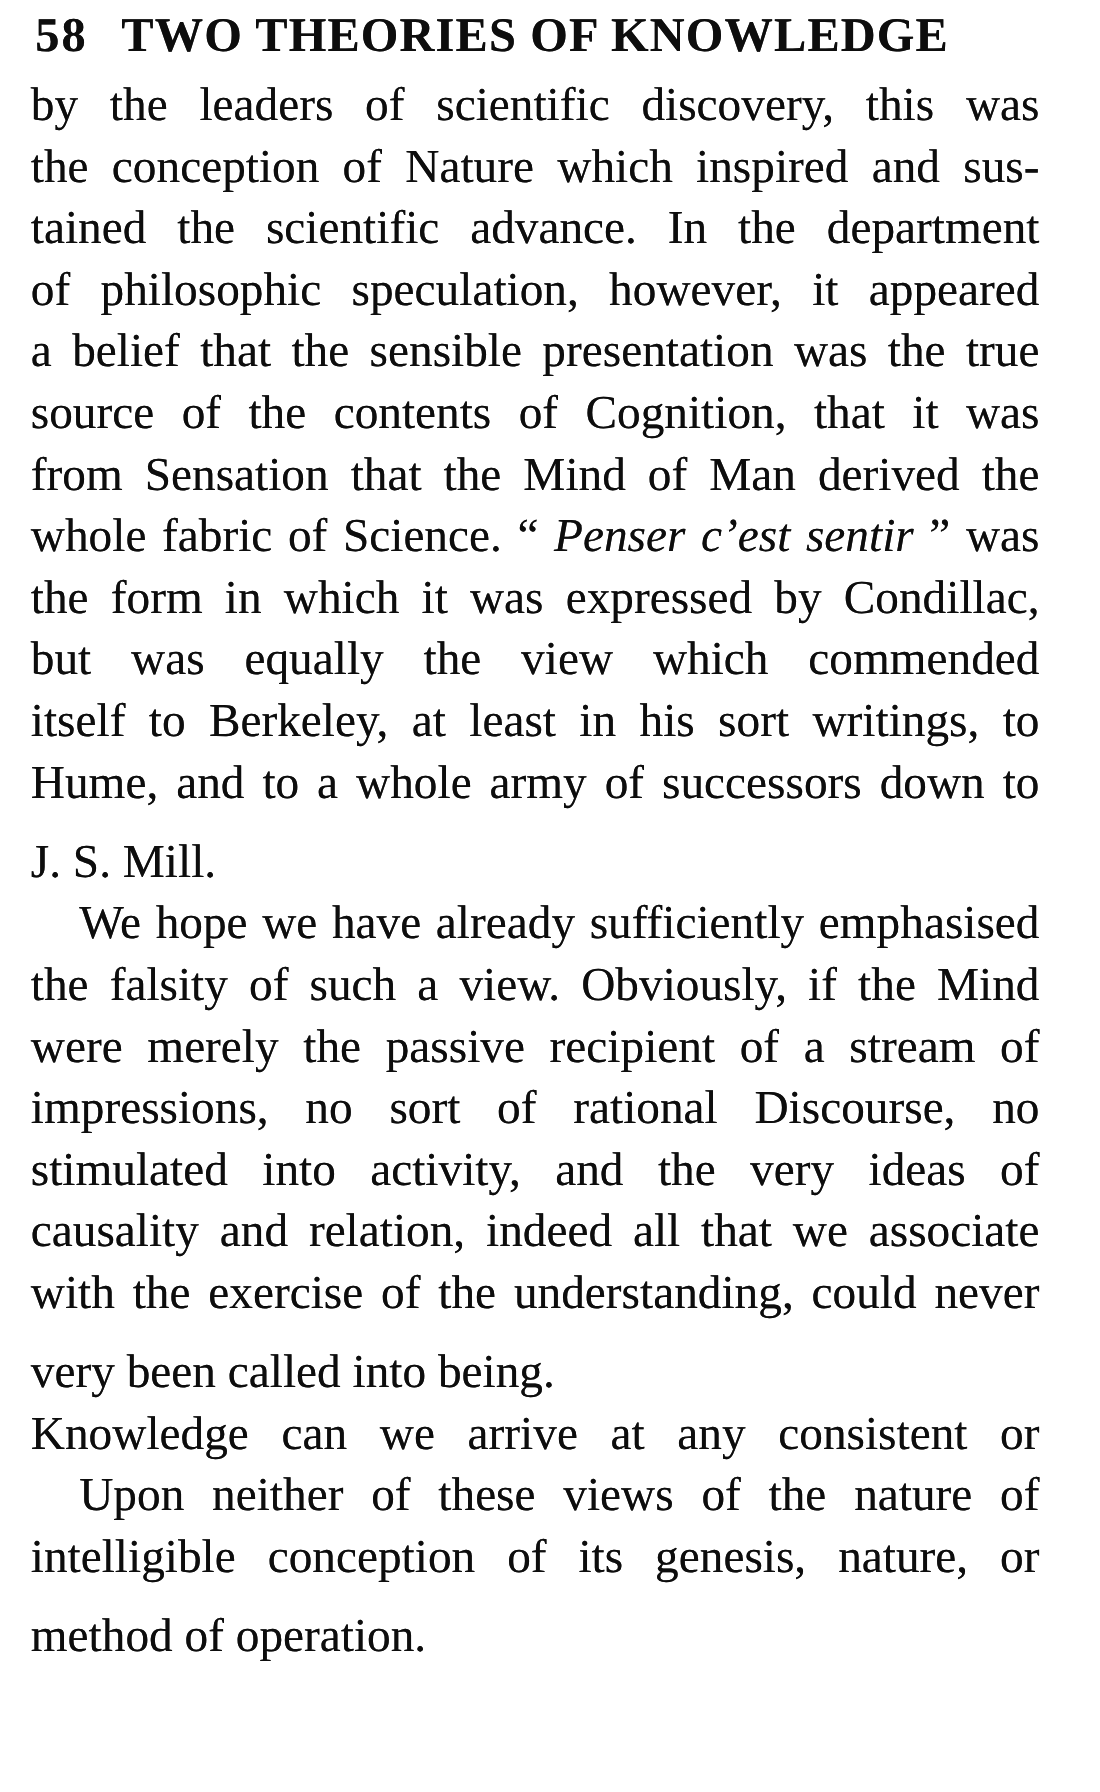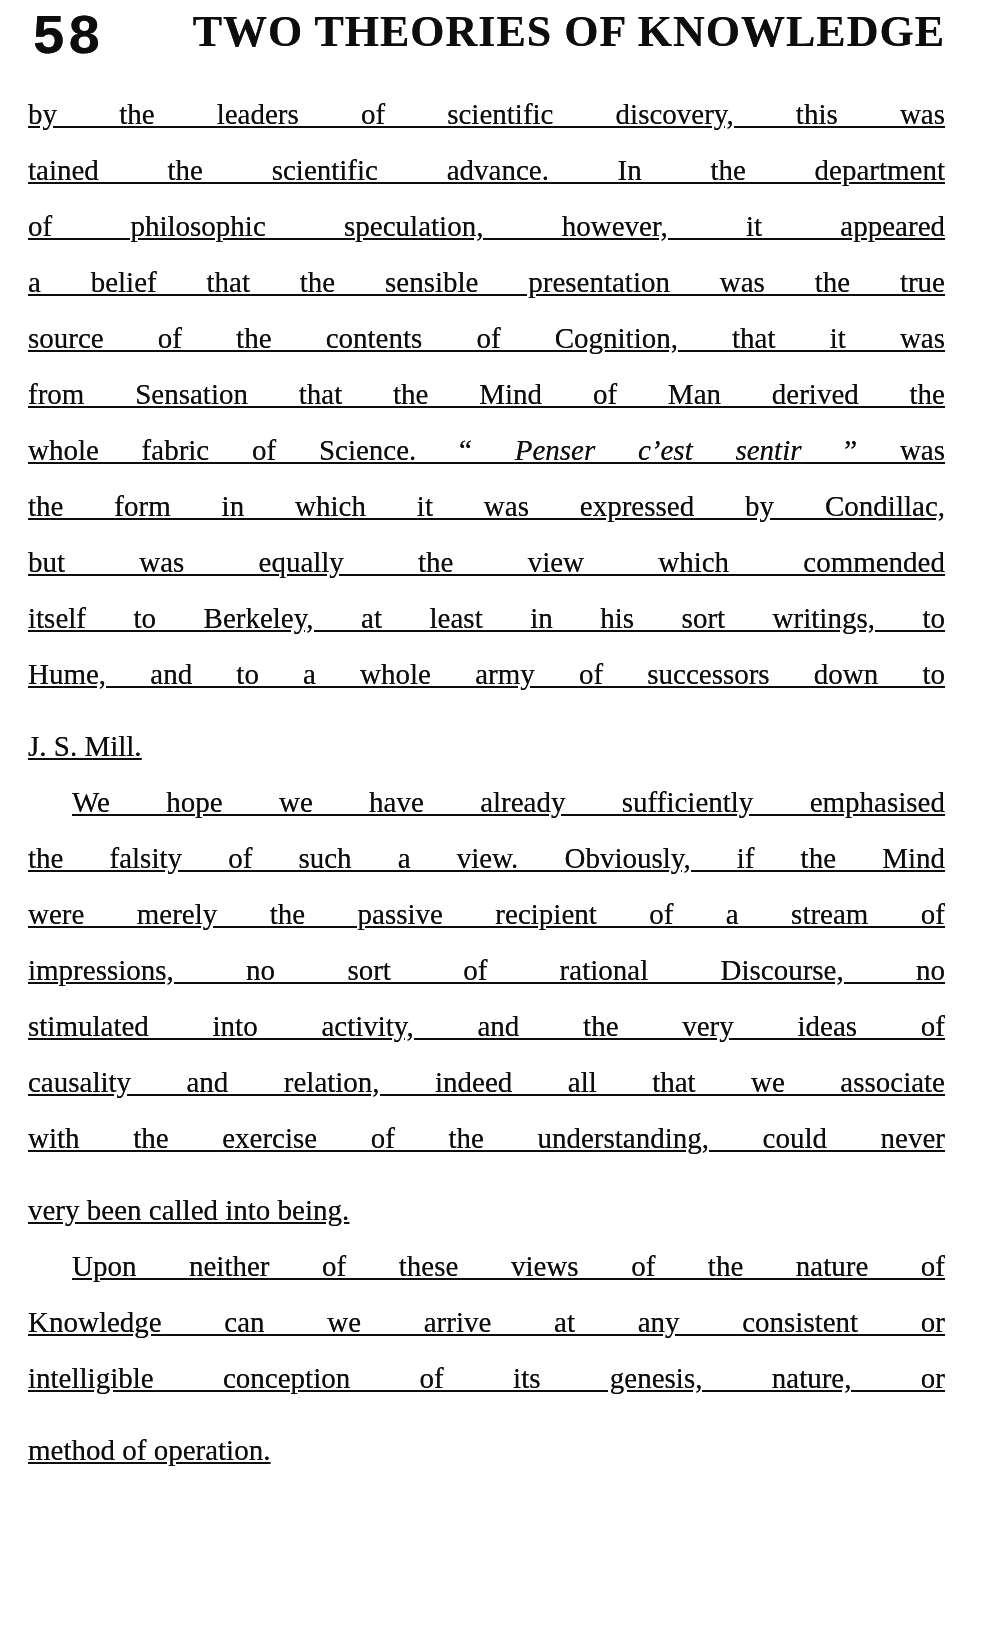--- a/index.html
+++ b/index.html
@@ -22,39 +22,37 @@
     top: 4px;
     left: 28px;
     width: 917px;
     height: 60px;
     font-weight: 700;
   }
   .pagenum {
     position: absolute;
     left: 4px;
     top: 2px;
-    font-size: 56px;
+    font-size: 44px;
     letter-spacing: 2px;
-    font-family: Liberation Mono, monospace;
   }
   .running-title {
-    text-align: right;
+    text-align: center;
     font-size: 44px;
     letter-spacing: 1px;
     padding-top: 2px;
     white-space: nowrap;
   }
   .bodytext {
     position: absolute;
-    top: 86px;
+    top: 68px;
     left: 28px;
     width: 917px;
-    font-size: 29px;
+    font-size: 43px;
     line-height: 56px;
-    text-decoration: underline;
   }
   .line {
     text-align: justify;
     text-align-last: justify;
     text-justify: inter-word;
     white-space: normal;
   }
   .line.end {
     text-align-last: left;
     margin-top: 16px;
@@ -73,20 +71,21 @@
 
   <div class="header">
     <span class="pagenum">58</span>
     <div class="running-title">TWO THEORIES OF KNOWLEDGE</div>
   </div>
 
   <div class="bodytext">
 
     <div class="para">
       <div class="line">by the leaders of scientific discovery, this was</div>
+      <div class="line">the conception of Nature which inspired and sus-</div>
       <div class="line">tained the scientific advance.  In the department</div>
       <div class="line">of philosophic speculation, however, it appeared</div>
       <div class="line">a belief that the sensible presentation was the true</div>
       <div class="line">source of the contents of Cognition, that it was</div>
       <div class="line">from Sensation that the Mind of Man derived the</div>
       <div class="line"><span>whole fabric of Science.  “ </span><span class="it">Penser c’est sentir</span><span> ” was</span></div>
       <div class="line">the form in which it was expressed by Condillac,</div>
       <div class="line">but was equally the view which commended</div>
       <div class="line">itself to Berkeley, at least in his sort writings, to</div>
       <div class="line">Hume, and to a whole army of successors down to</div>
@@ -98,20 +97,20 @@
       <div class="line">the falsity of such a view.  Obviously, if the Mind</div>
       <div class="line">were merely the passive recipient of a stream of</div>
       <div class="line">impressions, no sort of rational Discourse, no</div>
       <div class="line">stimulated into activity, and the very ideas of</div>
       <div class="line">causality and relation, indeed all that we associate</div>
       <div class="line">with the exercise of the understanding, could never</div>
       <div class="line end">very been called into being.</div>
     </div>
 
     <div class="para">
+      <div class="line">Knowledge can we arrive at any consistent or</div>
       <div class="line indent">Upon neither of these views of the nature of</div>
-      <div class="line">Knowledge can we arrive at any consistent or</div>
       <div class="line">intelligible conception of its genesis, nature, or</div>
       <div class="line end">method of operation.</div>
     </div>
 
   </div>
 </div>
 
 </body></html>

